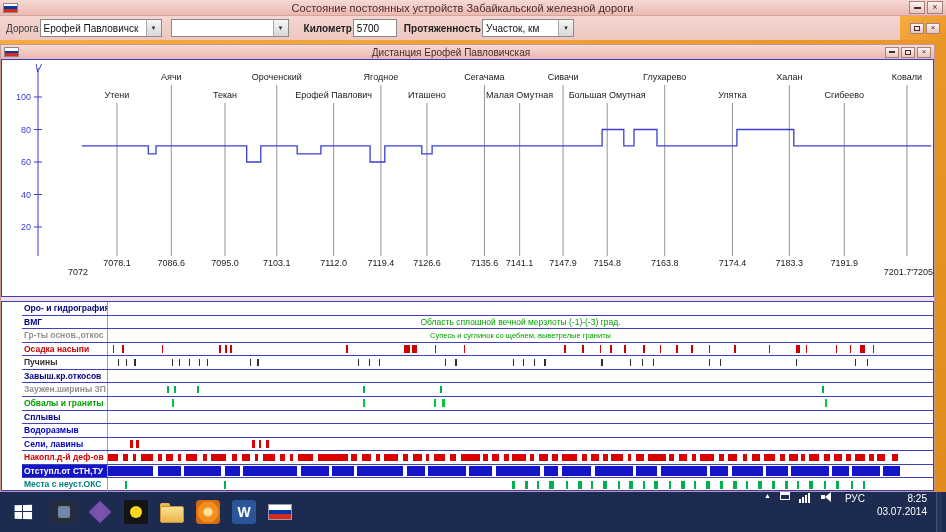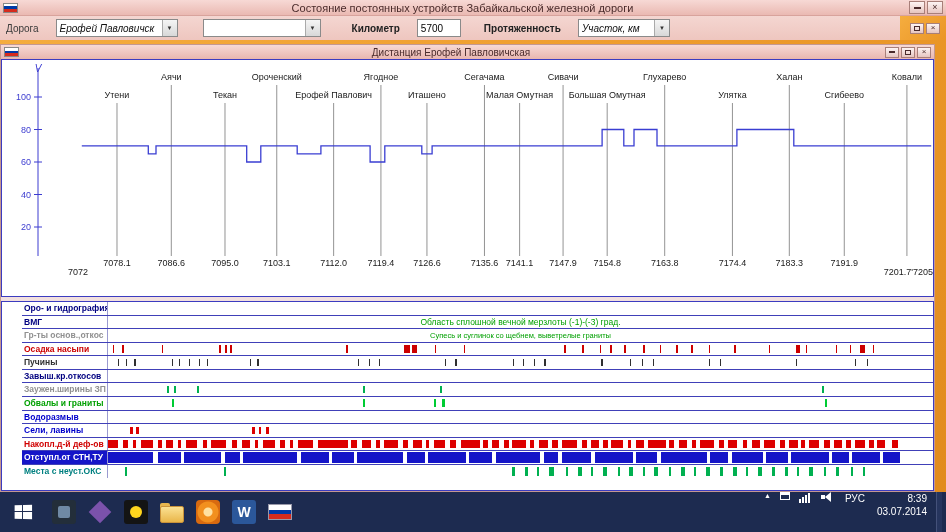--- a/index.html
+++ b/index.html
@@ -11,25 +11,25 @@
   .titlebar{height:16px;background:linear-gradient(#f7d9d5,#eab9b2);display:flex;align-items:center;padding:0 3px;border-bottom:1px solid #d8a39c;}
   .title-text{flex:1;text-align:center;font-size:11px;color:#4a2b2b;white-space:nowrap;overflow:hidden;}
   .flag{width:15px;height:10px;border:1px solid #888;display:flex;flex-direction:column;flex:0 0 auto;}
   .flag i{flex:1;}
   .flag i:nth-child(1){background:#fff;} .flag i:nth-child(2){background:#0039a6;} .flag i:nth-child(3){background:#d52b1e;}
   .win-btn{width:16px;height:13px;margin-left:2px;background:linear-gradient(#fdf4f3,#e6c5c0);border:1px solid #a87f79;display:flex;align-items:center;justify-content:center;font-size:9px;line-height:1;color:#4a2b2b;cursor:default;flex:0 0 auto;}
   .glyph-min{width:7px;height:2px;background:#4a2b2b;}
   .glyph-restore{width:7px;height:6px;border:1px solid #4a2b2b;}
 
   
-  .toolbar{height:24px;background:linear-gradient(#f4d6d1,#eec6bf);display:flex;align-items:center;gap:17px;padding:0 6px;position:relative;}
+  .toolbar{height:24px;background:linear-gradient(#f4d6d1,#eec6bf);display:flex;align-items:center;gap:1px;padding:0 6px;position:relative;}
   .tb-label{font-size:10px;color:#3a3a3a;white-space:nowrap;}
   .tb-label.bold{font-weight:bold;color:#222;}
   .combo{display:flex;align-items:center;background:#fff;border:1px solid #8a8a8a;height:18px;font-size:10px;color:#111;}
-  .combo .val{padding:0 3px;white-space:nowrap;overflow:hidden;flex:1;font-style:italic;}
+  .combo .val{padding:0 3px;white-space:nowrap;overflow:hidden;flex:1;}
   .combo .arrow{width:15px;height:100%;background:linear-gradient(#f5f5f5,#d8d8d8);border-left:1px solid #aaa;display:flex;align-items:center;justify-content:center;font-size:6px;color:#333;}
   .km-input{width:44px;height:18px;border:1px solid #8a8a8a;font-size:10px;padding:0 3px;}
   .toolbar-right{position:absolute;right:0;top:0;width:46px;height:24px;background:linear-gradient(135deg,#f5ad3f,#ea9526);display:flex;align-items:center;justify-content:flex-end;padding-right:6px;}
 
   
   .mdi-area{position:absolute;left:0;top:40px;width:946px;height:452px;}
   .child-window{position:absolute;left:0;top:4px;width:935px;height:448px;background:#f2e0de;border:1px solid #c49892;}
   .child-titlebar{height:14px;background:linear-gradient(#f7d9d5,#e9b6af);display:flex;align-items:center;padding:0 3px;}
   .child-title{flex:1;text-align:center;font-size:10px;color:#4a2b2b;}
   .win-btn.small{width:14px;height:11px;font-size:8px;}
@@ -320,20 +320,24 @@
               <div class="tlabel" style="color: rgb(0, 160, 0);">Обвалы и граниты</div>
               <div class="tdata">
                 <i class="mark" style="left: 7.7%; width: 0.3%; background: rgb(0, 204, 51);"></i>
                 <i class="mark" style="left: 30.9%; width: 0.3%; background: rgb(0, 204, 51);"></i>
                 <i class="mark" style="left: 39.5%; width: 0.3%; background: rgb(0, 204, 51);"></i>
                 <i class="mark" style="left: 40.5%; width: 0.3%; background: rgb(0, 204, 51);"></i>
                 <i class="mark" style="left: 86.9%; width: 0.3%; background: rgb(0, 204, 51);"></i>
               </div>
             </div>
             <div class="trow">
+              <div class="tlabel" style="color: rgb(0, 0, 128);">Сплывы</div>
+              <div class="tdata"></div>
+            </div>
+            <div class="trow">
               <div class="tlabel" style="color: rgb(0, 0, 204);">Водоразмыв</div>
               <div class="tdata"></div>
             </div>
             <div class="trow">
               <div class="tlabel" style="color: rgb(0, 0, 204);">Сели, лавины</div>
               <div class="tdata">
                 <i class="mark" style="left: 2.7%; width: 0.3%; background: rgb(221, 0, 0);"></i>
                 <i class="mark" style="left: 3.4%; width: 0.3%; background: rgb(221, 0, 0);"></i>
                 <i class="mark" style="left: 17.5%; width: 0.3%; background: rgb(221, 0, 0);"></i>
                 <i class="mark" style="left: 18.3%; width: 0.3%; background: rgb(221, 0, 0);"></i>
@@ -519,20 +523,20 @@
       <span class="tray-flag"></span>
       <span class="tray-net">
           <i style="height:4px"></i>
           <i style="height:6px"></i>
           <i style="height:8px"></i>
           <i style="height:10px"></i>
         </span>
       <span class="tray-vol"></span>
       <span class="tray-lang">РУС</span>
       <span class="tray-clock">
-        <div>8:39</div>
+        <div>8:25</div>
         <div>03.07.2014</div>
       </span>
       <span class="show-desktop"></span>
     </div>
   </div>
 
 </div>
 
 </body></html>

